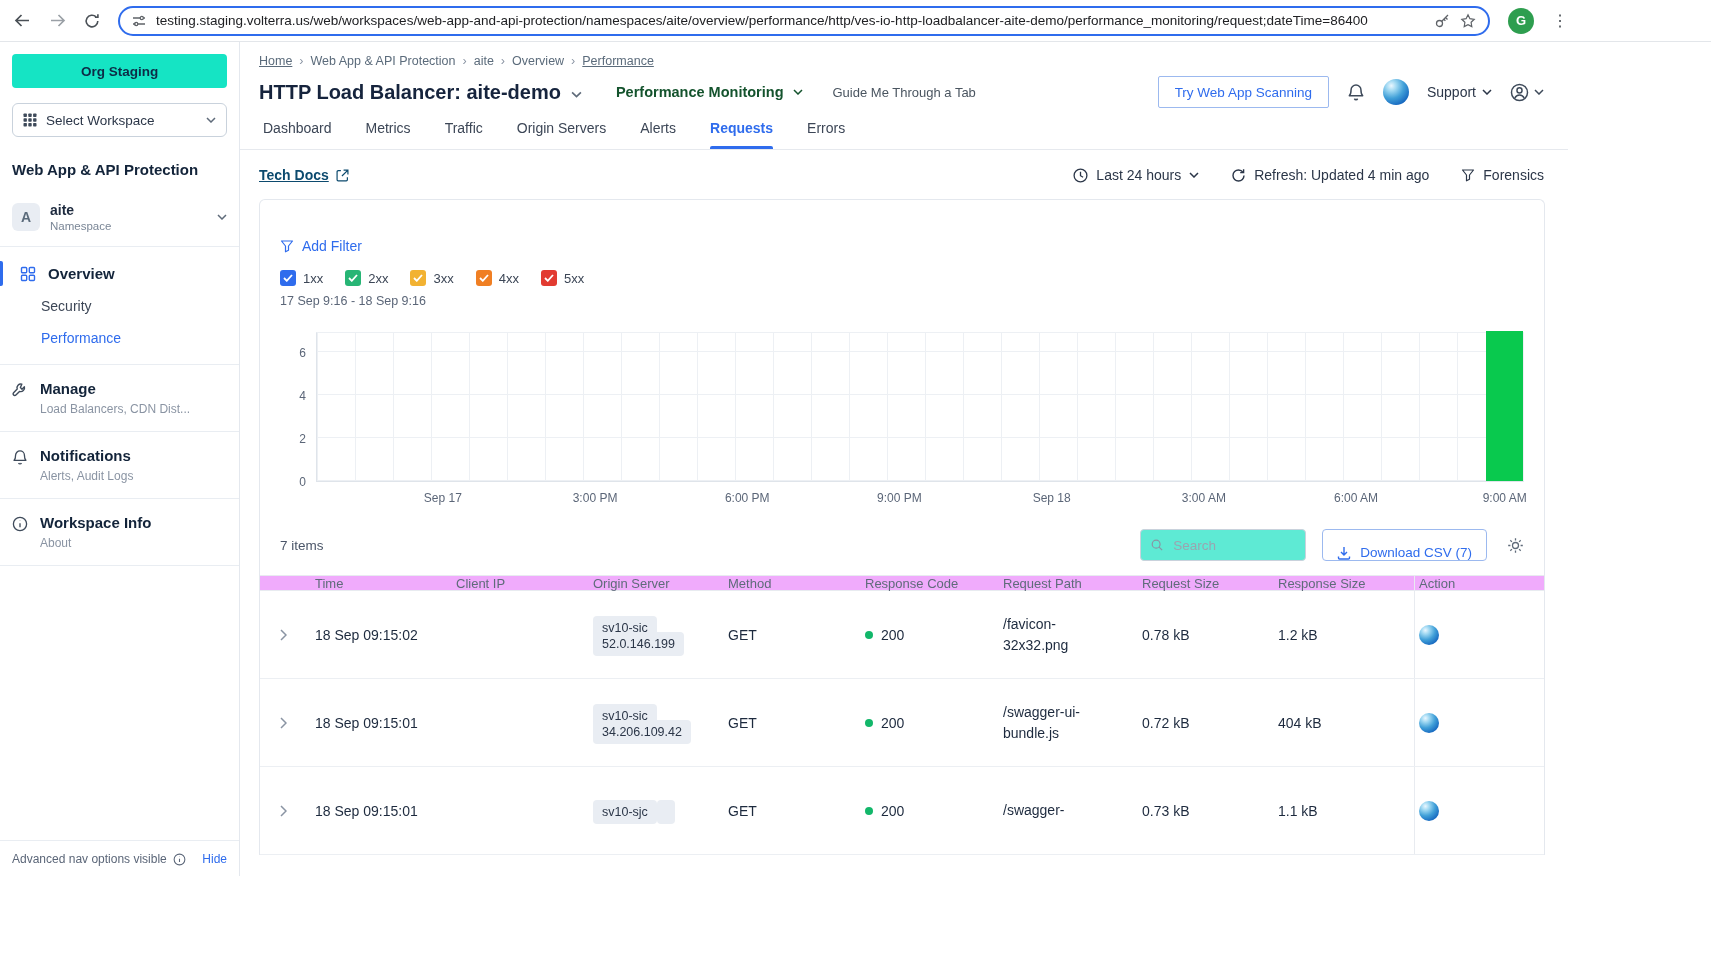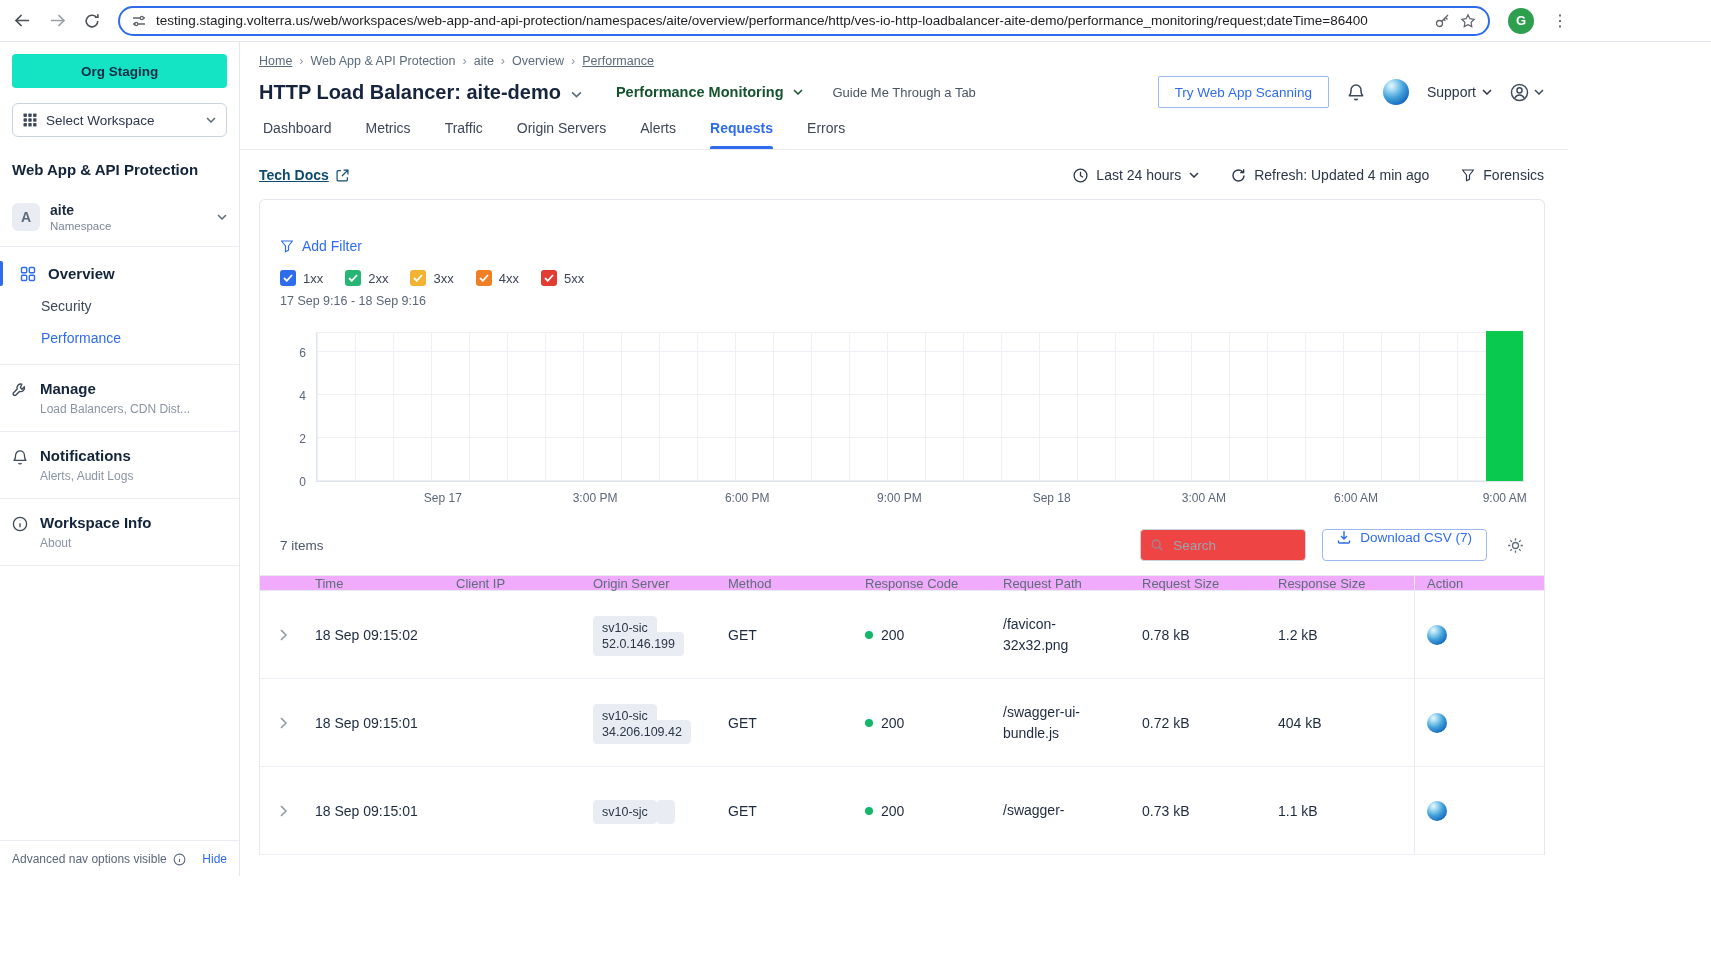--- a/index.html
+++ b/index.html
@@ -110,35 +110,35 @@
     border-bottom:1px solid #dfe4ea; background-image:
       repeating-linear-gradient(to right, #edf0f4 0 1px, transparent 1px 38px),
       repeating-linear-gradient(to top, #edf0f4 0 1px, transparent 1px 43px); }
   .bar { position:absolute; right:0; bottom:0; width:37px; height:150px; }
   .xlabs { position:relative; height:20px; margin-top:9px; font-size:12px; color:#5b6678; }
   .xlab { position:absolute; top:0; transform:translateX(-50%); white-space:nowrap; }
   .items-row { margin-top:18px; display:flex; align-items:center; }
   .items-count { font-size:13.5px; color:#4a5568; }
   .items-right { margin-left:auto; display:flex; align-items:center; gap:16px; }
   .search-box { width:166px; height:32px; border:1px solid #c9d2dc; border-radius:4px;
-    display:flex; align-items:center; gap:8px; padding:0 10px; color:#8a94a3; background:#ef4444; }
+    display:flex; align-items:center; gap:8px; padding:0 10px; color:#8a94a3; background:#5eead4; }
   .search-box input { border:none; outline:none; width:100%; font-size:13.5px; color:#2b3648;
     font-family:inherit; background:transparent; }
   .search-box input::placeholder { color:#9aa4b0; }
   .csv-btn { height:32px; padding:0 14px; border:1px solid #9cb9ef; border-radius:4px; background:#fff;
-    color:#2f6ced; font-size:13.5px; display:flex; align-items:flex-start; gap:9px; cursor:pointer; font-family:inherit; }
+    color:#2f6ced; font-size:13.5px; display:flex; align-items:flex-end; gap:9px; cursor:pointer; font-family:inherit; }
   .gear { color:#5f6b7a; margin-left:4px; cursor:pointer; }
 
   
   .table { margin:14px -20px 0; }
   .tgrid { display:grid; grid-template-columns:55px 141px 137px 135px 137px 138px 139px 136px 136px 132px; }
   .thead { background:#f0abfc; border-top:1px solid #e8ebf0; border-bottom:1px solid #e8ebf0;
     height:16px; align-items:center; font-size:13px; color:#5f6b7a; }
   .th { padding-right:8px; }
-  .th.action, .td.action { border-left:1px solid #e8ebf0; height:100%; display:flex; align-items:center; padding-left:12px; }
+  .th.action, .td.action { border-left:1px solid #e8ebf0; height:100%; display:flex; align-items:center; padding-left:4px; }
   .trow { border-bottom:1px solid #eceff3; min-height:88px; align-items:center; font-size:14px; color:#1d2a3e; }
   .td { padding-right:8px; }
   .expander { display:grid; place-items:center; color:#8a94a3; cursor:pointer; height:100%; }
   .chip { background:#e9edf3; border-radius:4px; padding:5px 9px; font-size:12.5px; color:#2b3648; width:fit-content; }
   .chip + .chip { margin-top:7px; }
   .redact { height:13px; width:104px; border-radius:2px; filter:blur(2px); opacity:.85;
     background:linear-gradient(90deg,#b7bcc4,#d8dbe0 25%,#a9aeb8 50%,#d2d5da 75%,#b7bcc4); }
   .redact.sm { width:78px; height:11px; }
   .code-cell { display:flex; align-items:center; gap:8px;text-align:right; }
   .dot { width:8px; height:8px; border-radius:50%; }

